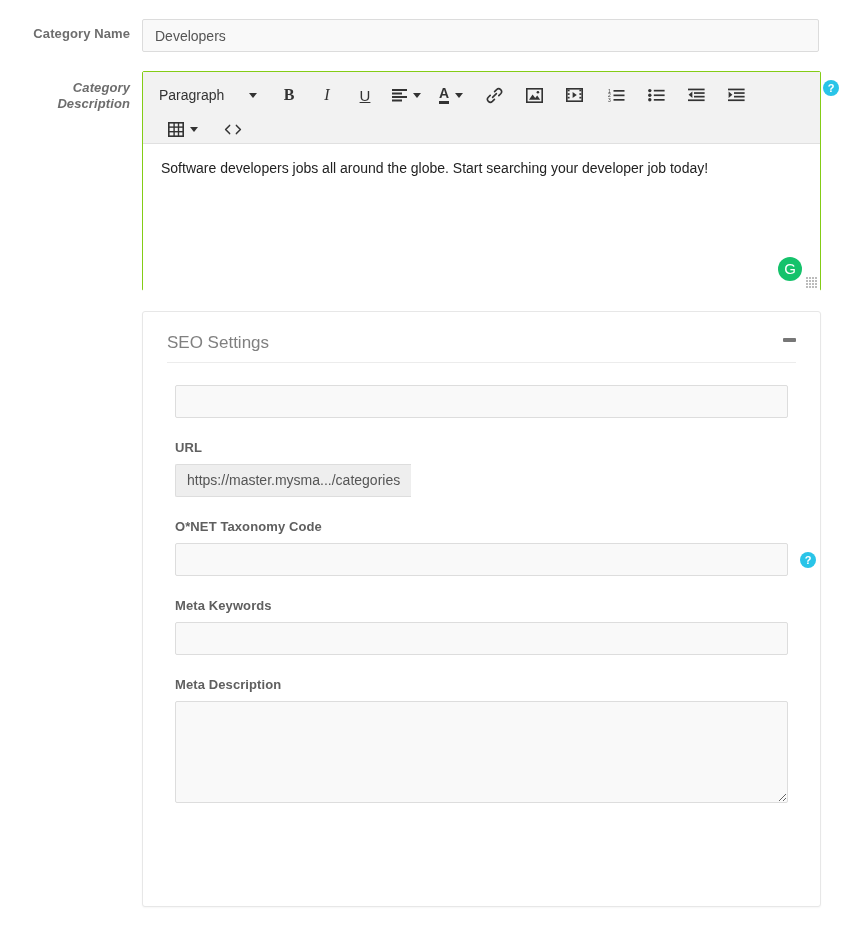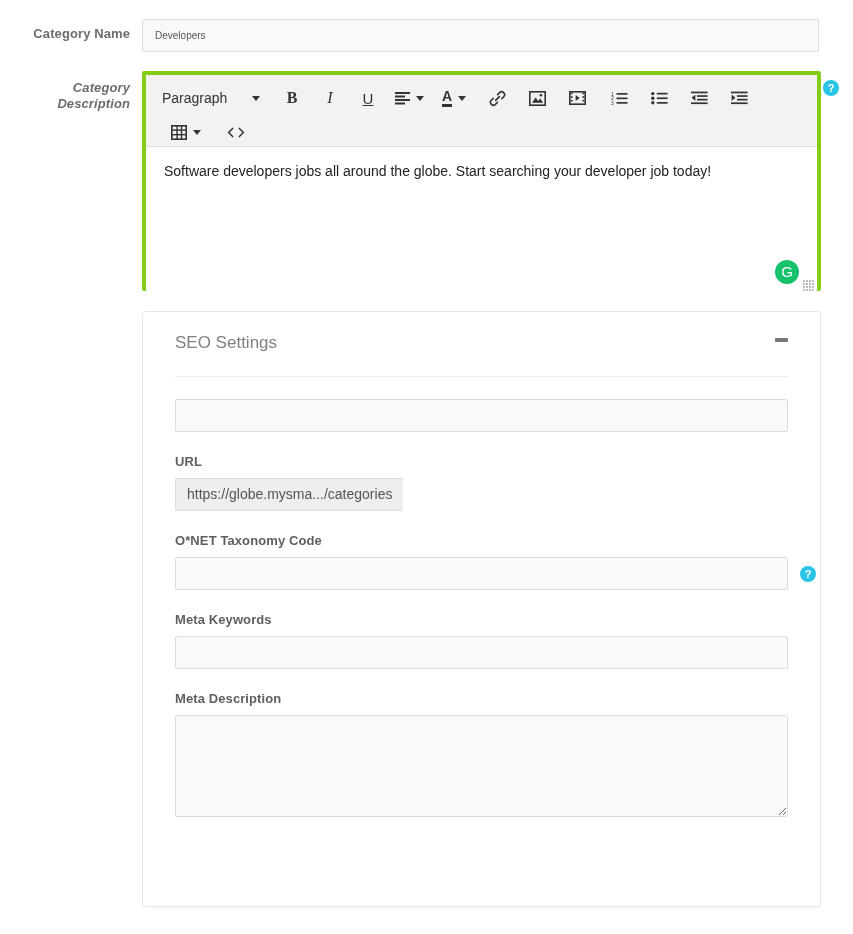--- a/index.html
+++ b/index.html
@@ -25,32 +25,32 @@
 
   
   .cat-name-input {
     position: absolute;
     left: 142px; top: 19px;
     width: 677px; height: 33px;
     background: #f9f9f9;
     border: 1px solid #dcdcdc;
     border-radius: 2px;
     font-family: "Liberation Sans", sans-serif;
-    font-size: 10px;
+    font-size: 14px;
     color: #555555;
     padding: 0 12px;
     outline: none;
   }
 
   
   .editor {
     position: absolute;
     left: 142px; top: 71px;
     width: 679px; height: 220px;
-    border: 4px solid #84cc16;
+    border: 1px solid #84cc16;
     background: #ffffff;
     border-radius: 2px;
   }
   .editor-toolbar {
     height: 72px;
     background: #f2f2f2;
     border-bottom: 1px solid #e0e0e0;
     padding: 6px 8px 0 8px;
     position: relative;
   }
@@ -139,22 +139,22 @@
     position: absolute;
     left: 142px; top: 311px;
     width: 679px; height: 596px;
     background: #ffffff;
     border: 1px solid #e7e7e7;
     border-radius: 3px;
     box-shadow: 0 1px 2px rgba(0,0,0,0.04);
   }
   .seo-header {
     position: relative;
-    margin: 0 32px;
-    padding: 21px 0 23px 0;
+    margin: 0 24px;
+    padding: 21px 0 9px 0;
     border-bottom: 1px solid #ececec;
   }
   .seo-title {
     font-size: 17px;
     color: #808080;
     font-weight: normal;
     font-family: "Liberation Sans", sans-serif;
   }
   .collapse-btn {
     position: absolute;
@@ -396,21 +396,21 @@
 
       <div class="form-group">
         <div class="input-row">
           <input class="form-input" type="text" value="" style="">
         </div>
       </div>
 
       <div class="form-group">
         <label class="form-label">URL</label>
         <div class="url-group">
-          <span class="url-prefix">https://globe.mysma.../categories</span>
+          <span class="url-prefix">https://master.mysma.../categories</span>
         </div>
       </div>
 
       <div class="form-group">
         <label class="form-label">O*NET Taxonomy Code</label>
         <div class="input-row">
           <input class="form-input" type="text" value="" style="">
           <span class="help-icon">?</span>
         </div>
       </div>

